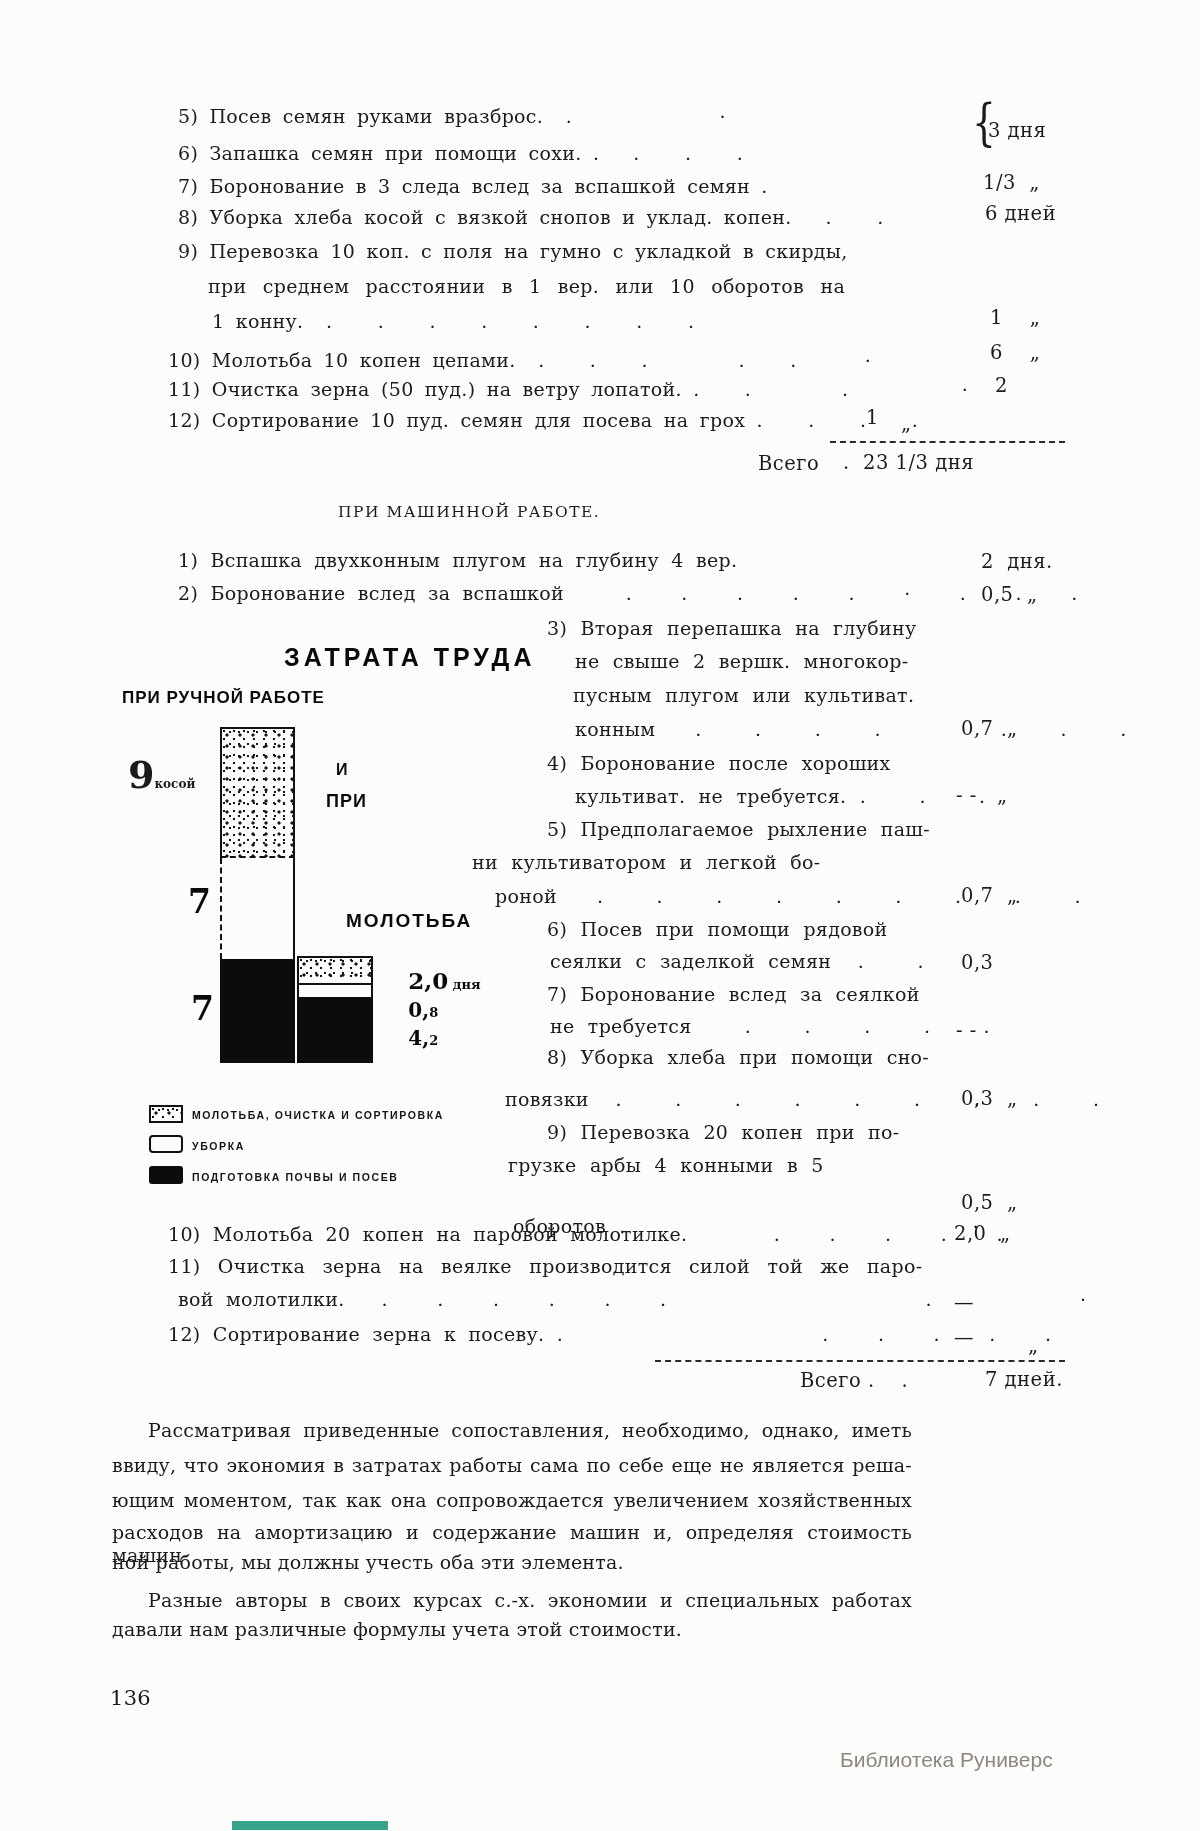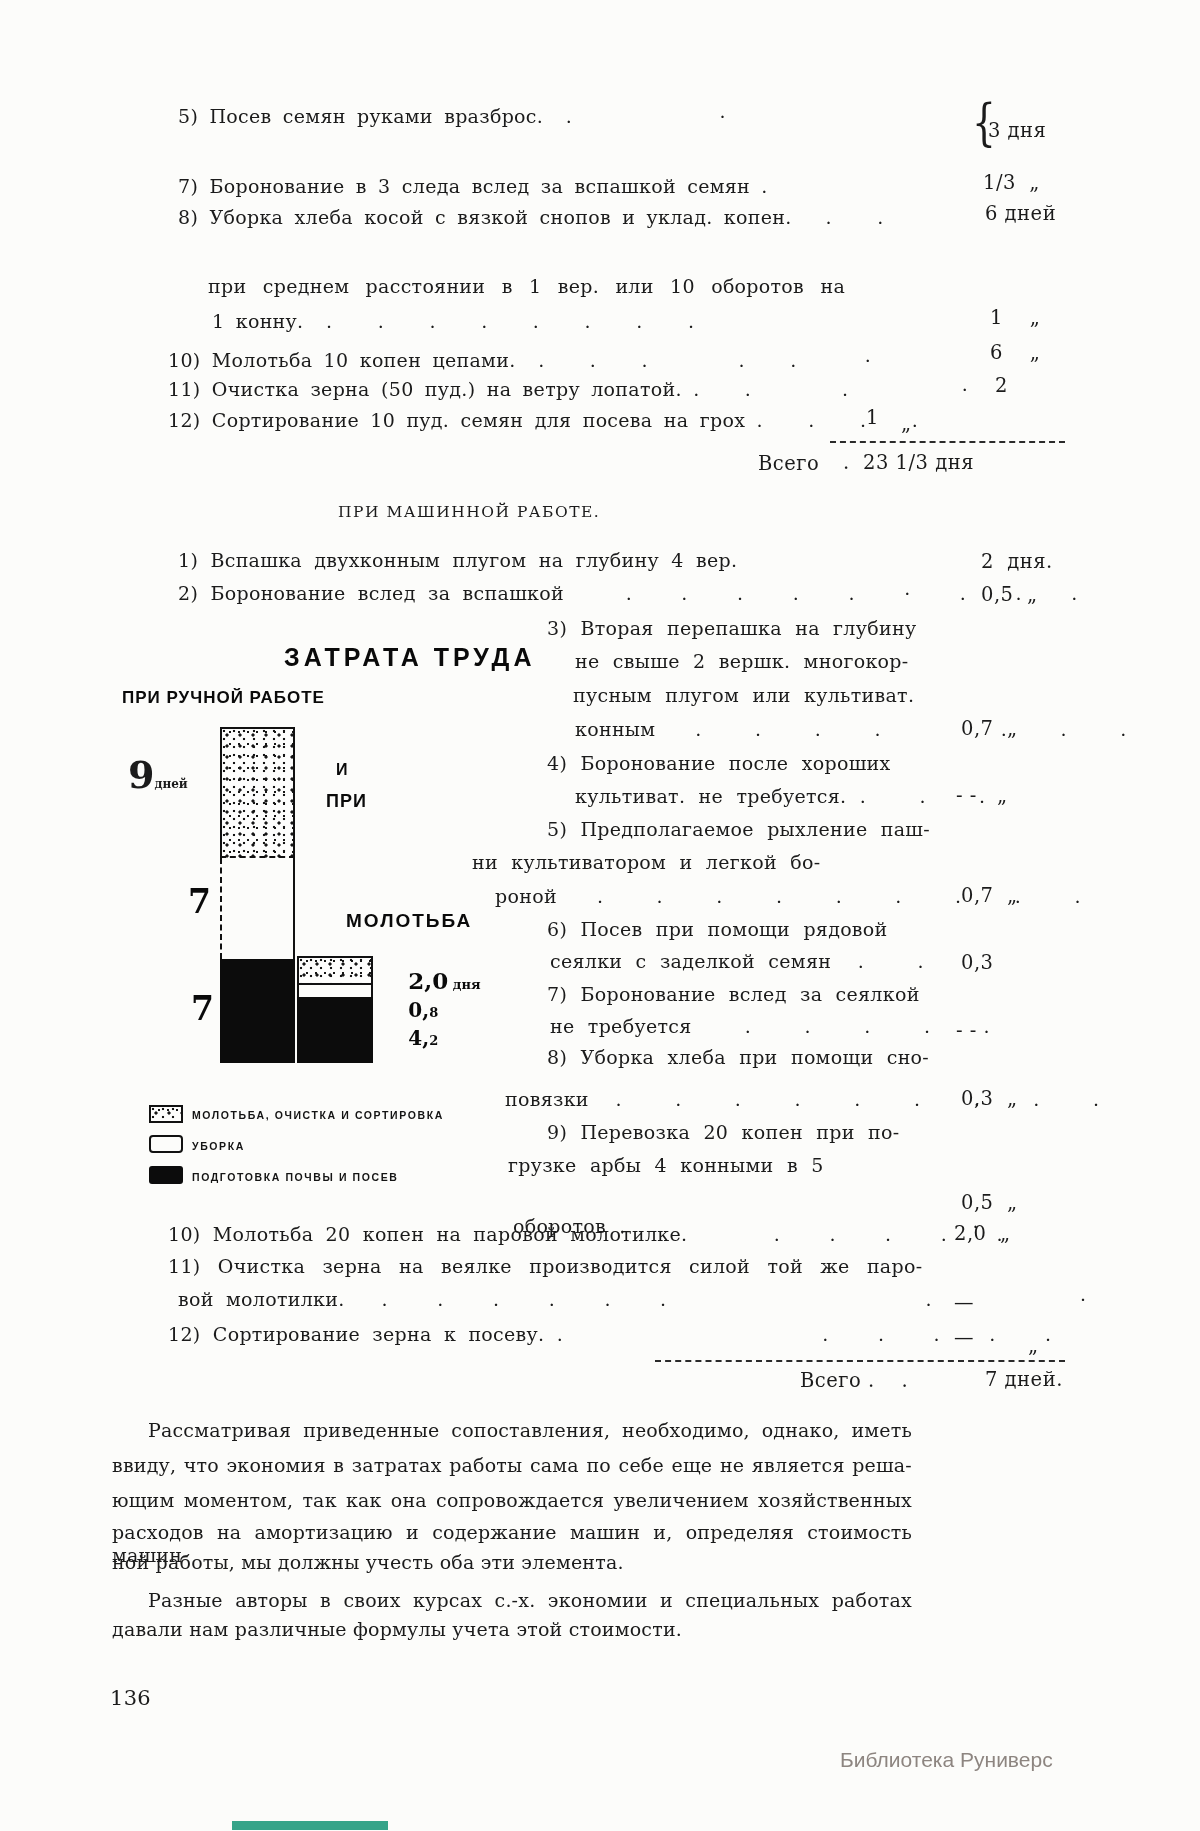--- a/index.html
+++ b/index.html
@@ -41,22 +41,24 @@
                 letter-spacing:1.6px;color:#141414;white-space:pre;}
   .watermark{position:absolute;font-family:"Liberation Sans",sans-serif;font-size:21px;color:#8d8580;}
   .accent-bar{position:absolute;background:#36a489;}
 </style>
 </head>
 <body>
 
 <div class="page">
 
   <div class="line ml" style="left:178px;top:106px;">5) Посев семян руками вразброс.  .             ·</div>
+  <div class="line ml" style="left:178px;top:143px;">6) Запашка семян при помощи сохи. .   .    .    .</div>
   <div class="line ml" style="left:178px;top:176px;">7) Боронование в 3 следа вслед за вспашкой семян .</div>
   <div class="line ml" style="left:178px;top:207px;">8) Уборка хлеба косой с вязкой снопов и уклад. копен.   .    .</div>
+  <div class="line ml" style="left:178px;top:241px;">9) Перевозка 10 коп. с поля на гумно с укладкой в скирды,</div>
   <div class="line ml" style="left:208px;top:276px;word-spacing:10px;">при среднем расстоянии в 1 вер. или 10 оборотов на</div>
   <div class="line ml" style="left:212px;top:311px;">1 конну.  .    .    .    .    .    .    .    .</div>
   <div class="line ml" style="left:168px;top:350px;">10) Молотьба 10 копен цепами.  .    .    .        .    .      ·</div>
   <div class="line ml" style="left:168px;top:379px;">11) Очистка зерна (50 пуд.) на ветру лопатой. .    .        .          ·</div>
   <div class="line ml" style="left:168px;top:410px;">12) Сортирование 10 пуд. семян для посева на грох .    .    .    .</div>
 
   <div class="brace" style="left:968px;top:94px;">{</div>
   <div class="val" style="left:988px;top:119px;">3 дня</div>
   <div class="val" style="left:983px;top:171px;">1/3  „</div>
   <div class="val" style="left:985px;top:202px;">6 дней</div>
@@ -119,21 +121,21 @@
   <div class="chart-title" style="left:284px;top:643px;">ЗАТРАТА ТРУДА</div>
   <div class="chart-label" style="left:122px;top:688px;font-size:17px;letter-spacing:1px;">ПРИ РУЧНОЙ РАБОТЕ</div>
 
   <div class="bar" style="left:220px;top:727px;width:75px;">
     <div class="seg seg-l-stip stipple"></div>
     <div class="seg seg-l-white"></div>
     <div class="seg seg-l-black"></div>
   </div>
 
   <div style="position:absolute;left:128px;top:752px;">
-    <span style="font-size:38px;font-weight:700;">9</span><span style="font-size:12px;font-weight:700;">дней</span>
+    <span style="font-size:38px;font-weight:700;">9</span><span style="font-size:12px;font-weight:700;">косой</span>
   </div>
   <div class="bigseven" style="left:188px;top:882px;">7</div>
   <div class="bigseven" style="left:191px;top:989px;">7</div>
 
   <div class="chart-label" style="left:336px;top:761px;font-size:16px;">И</div>
   <div class="chart-label" style="left:326px;top:791px;font-size:18px;letter-spacing:1px;">ПРИ</div>
   <div class="chart-label" style="left:346px;top:910px;font-size:19px;letter-spacing:2px;">МОЛОТЬБА</div>
 
   <div class="bar" style="left:297px;top:956px;width:76px;">
     <div class="seg seg-r-stip stipple"></div>

